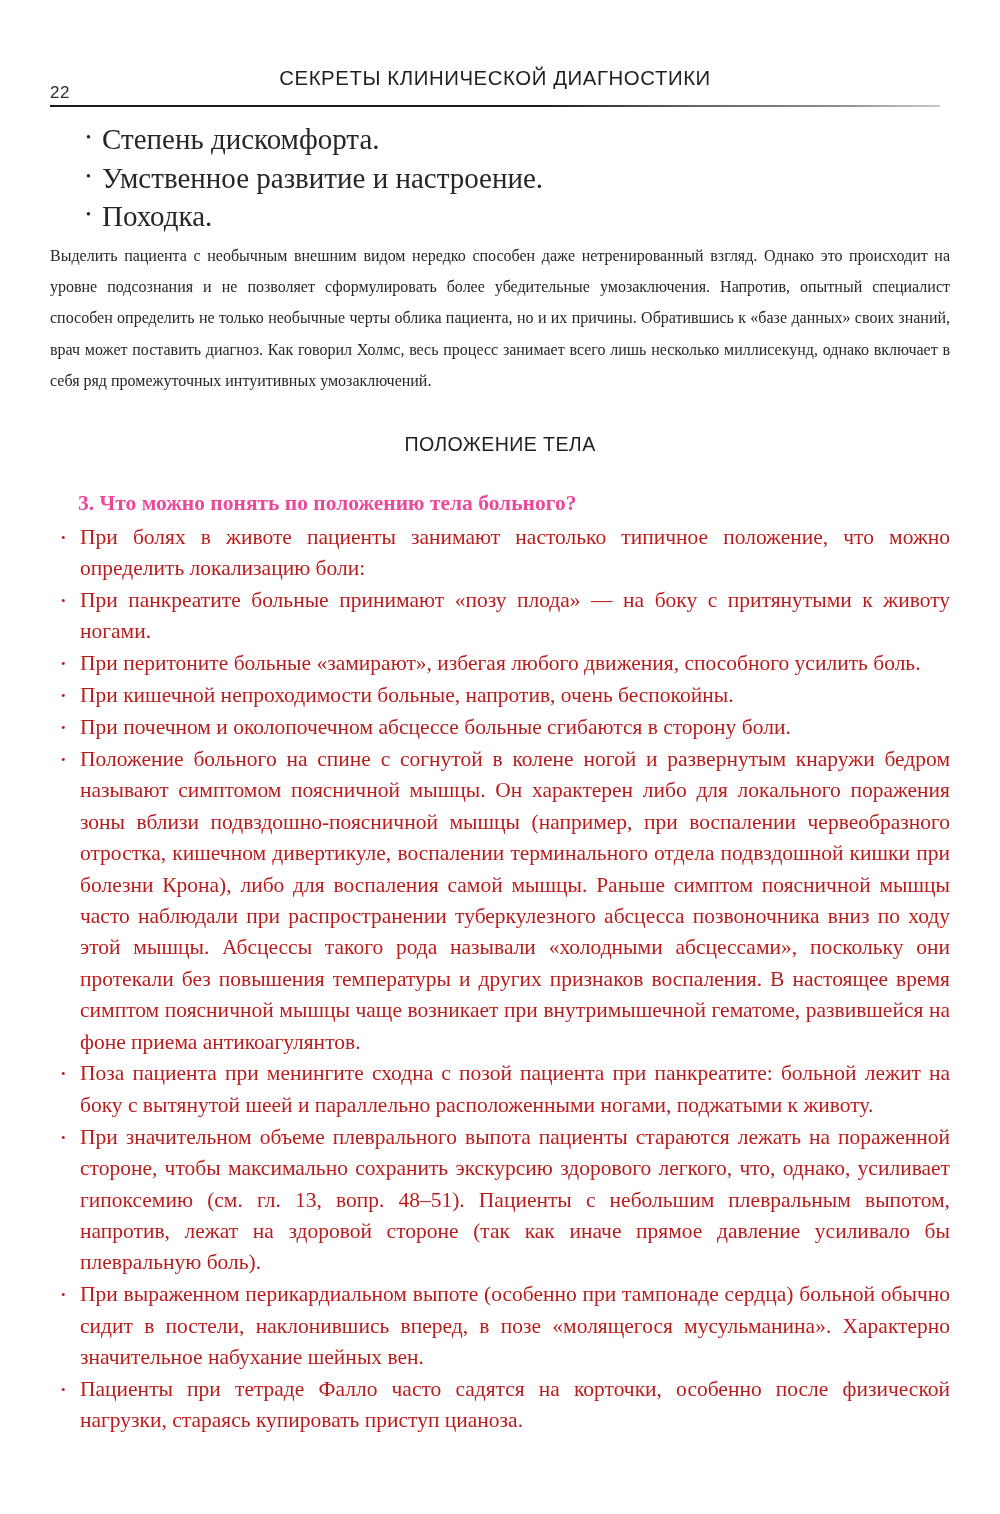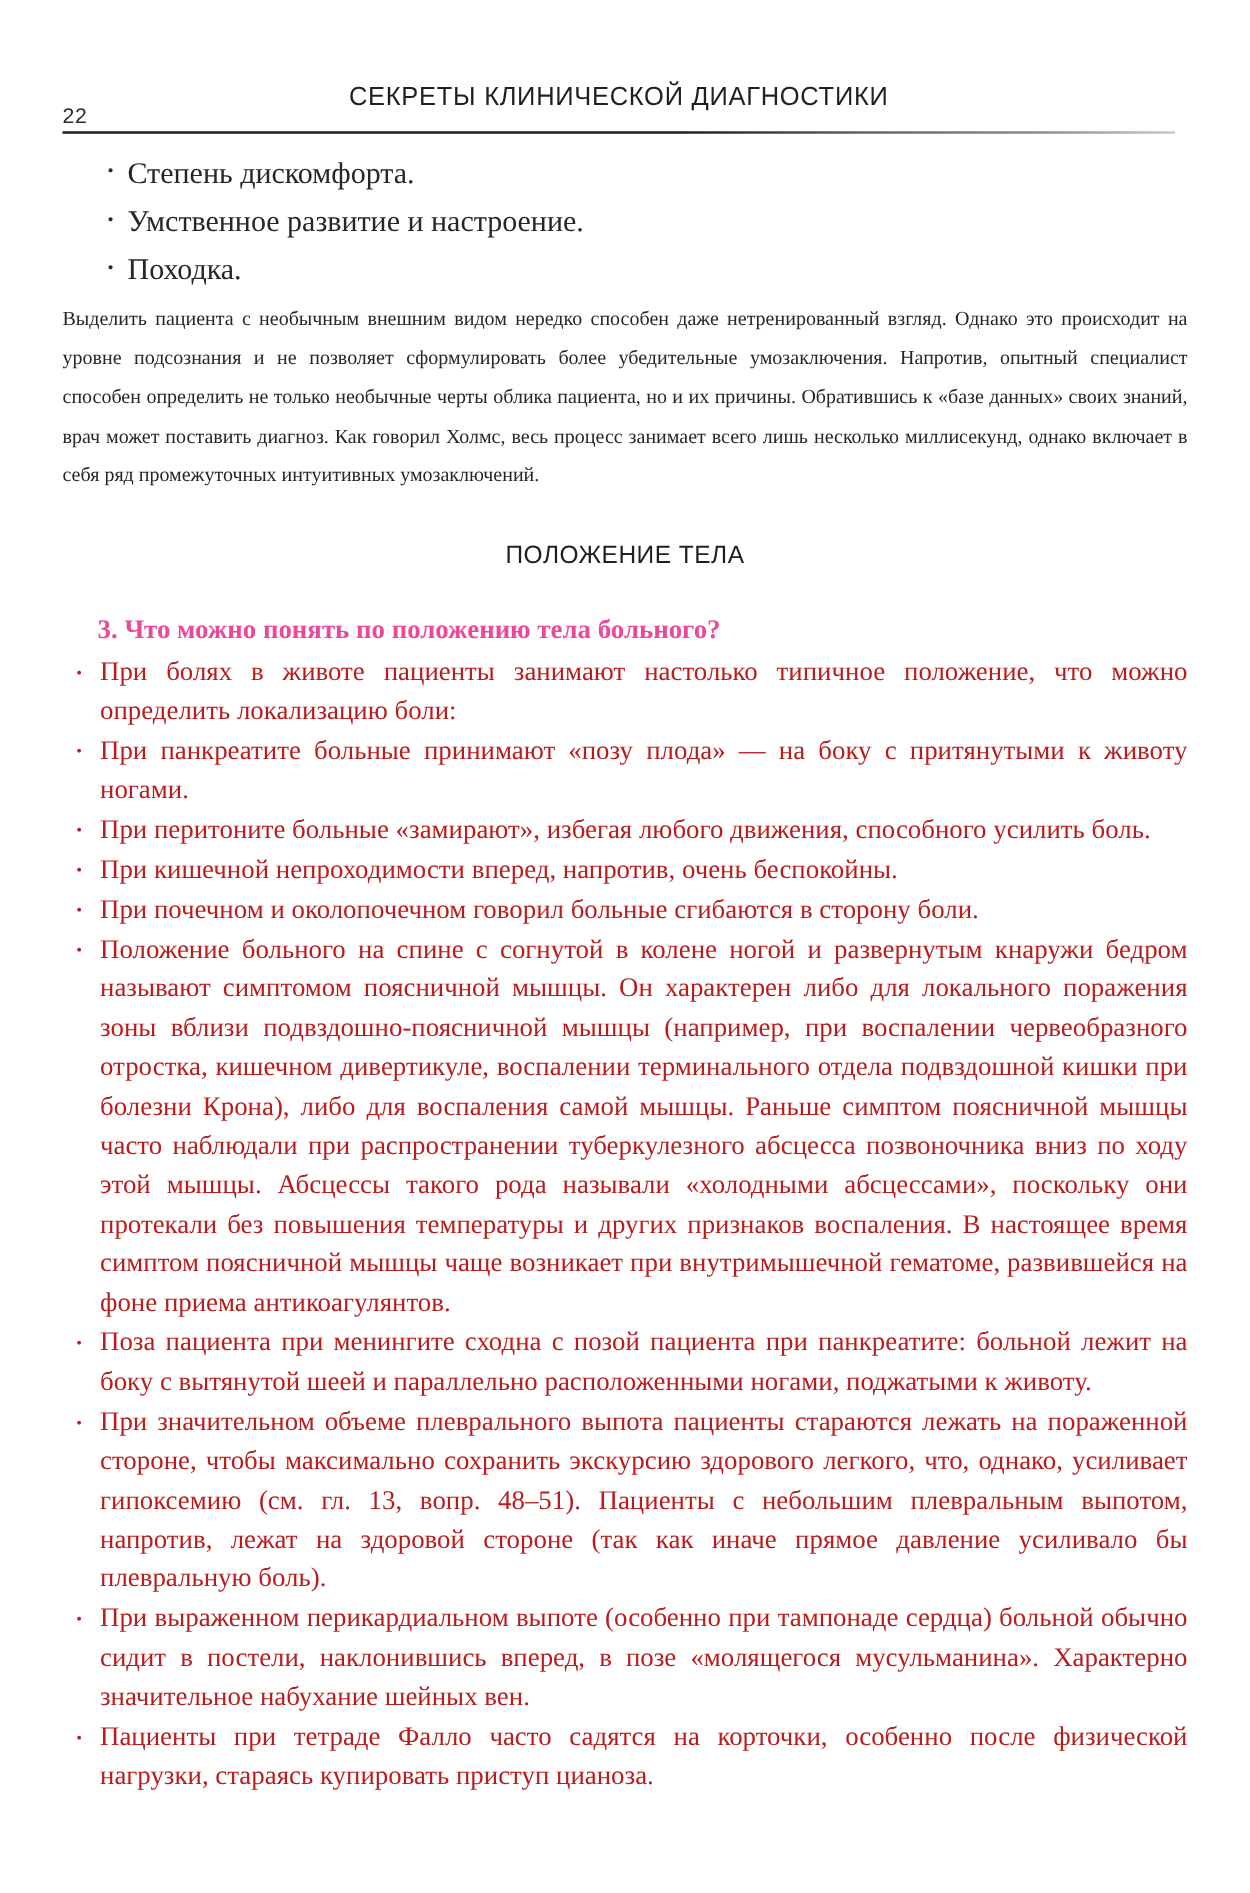--- a/index.html
+++ b/index.html
@@ -74,21 +74,21 @@
   
   ul.top-list {
     list-style: none;
     margin: 0;
     padding: 0 0 0 36px;
   }
   ul.top-list > li {
     position: relative;
     padding-left: 16px;
     margin: 0 0 8.5px 0;
-    font-size: 24px;
+    font-size: 29px;
     line-height: 30px;
     white-space: nowrap;
   }
   ul.top-list > li::before {
     content: "\2022";
     position: absolute;
     left: 0;
     top: -1px;
     font-size: 14px;
     line-height: 30px;
@@ -168,22 +168,22 @@
     <p class="para">Выделить пациента с необычным внешним видом нередко способен даже нетренированный взгляд. Однако это происходит на уровне подсознания и не позволяет сформулировать более убедительные умозаключения. Напротив, опытный специалист способен определить не только необычные черты облика пациента, но и их причины. Обратившись к «базе данных» своих знаний, врач может поставить диагноз. Как говорил Холмс, весь процесс занимает всего лишь несколько миллисекунд, однако включает в себя ряд промежуточных интуитивных умозаключений.</p>
 
     <h2 class="section-title">ПОЛОЖЕНИЕ ТЕЛА</h2>
 
     <p class="question">3. Что можно понять по положению тела больного?</p>
 
     <ul class="q-list">
       <li>При болях в животе пациенты занимают настолько типичное положение, что можно определить локализацию боли:</li>
       <li>При панкреатите больные принимают «позу плода» — на боку с притянутыми к животу ногами.</li>
       <li>При перитоните больные «замирают», избегая любого движения, способного усилить боль.</li>
-      <li>При кишечной непроходимости вперед, напротив, очень беспокойны.</li>
-      <li>При почечном и околопочечном говорил больные сгибаются в сторону боли.</li>
+      <li>При кишечной непроходимости больные, напротив, очень беспокойны.</li>
+      <li>При почечном и околопочечном абсцессе больные сгибаются в сторону боли.</li>
       <li>Положение больного на спине с согнутой в колене ногой и развернутым кнаружи бедром называют симптомом поясничной мышцы. Он характерен либо для локального поражения зоны вблизи подвздошно-поясничной мышцы (например, при воспалении червеобразного отростка, кишечном дивертикуле, воспалении терминального отдела подвздошной кишки при болезни Крона), либо для воспаления самой мышцы. Раньше симптом поясничной мышцы часто наблюдали при распространении туберкулезного абсцесса позвоночника вниз по ходу этой мышцы. Абсцессы такого рода называли «холодными абсцессами», поскольку они протекали без повышения температуры и других признаков воспаления. В настоящее время симптом поясничной мышцы чаще возникает при внутримышечной гематоме, развившейся на фоне приема антикоагулянтов.</li>
       <li>Поза пациента при менингите сходна с позой пациента при панкреатите: больной лежит на боку с вытянутой шеей и параллельно расположенными ногами, поджатыми к животу.</li>
       <li>При значительном объеме плеврального выпота пациенты стараются лежать на пораженной стороне, чтобы максимально сохранить экскурсию здорового легкого, что, однако, усиливает гипоксемию (см. гл. 13, вопр. 48–51). Пациенты с небольшим плевральным выпотом, напротив, лежат на здоровой стороне (так как иначе прямое давление усиливало бы плевральную боль).</li>
       <li>При выраженном перикардиальном выпоте (особенно при тампонаде сердца) больной обычно сидит в постели, наклонившись вперед, в позе «молящегося мусульманина». Характерно значительное набухание шейных вен.</li>
       <li>Пациенты при тетраде Фалло часто садятся на корточки, особенно после физической нагрузки, стараясь купировать приступ цианоза.</li>
     </ul>
 
   </div>
 </div>
 

